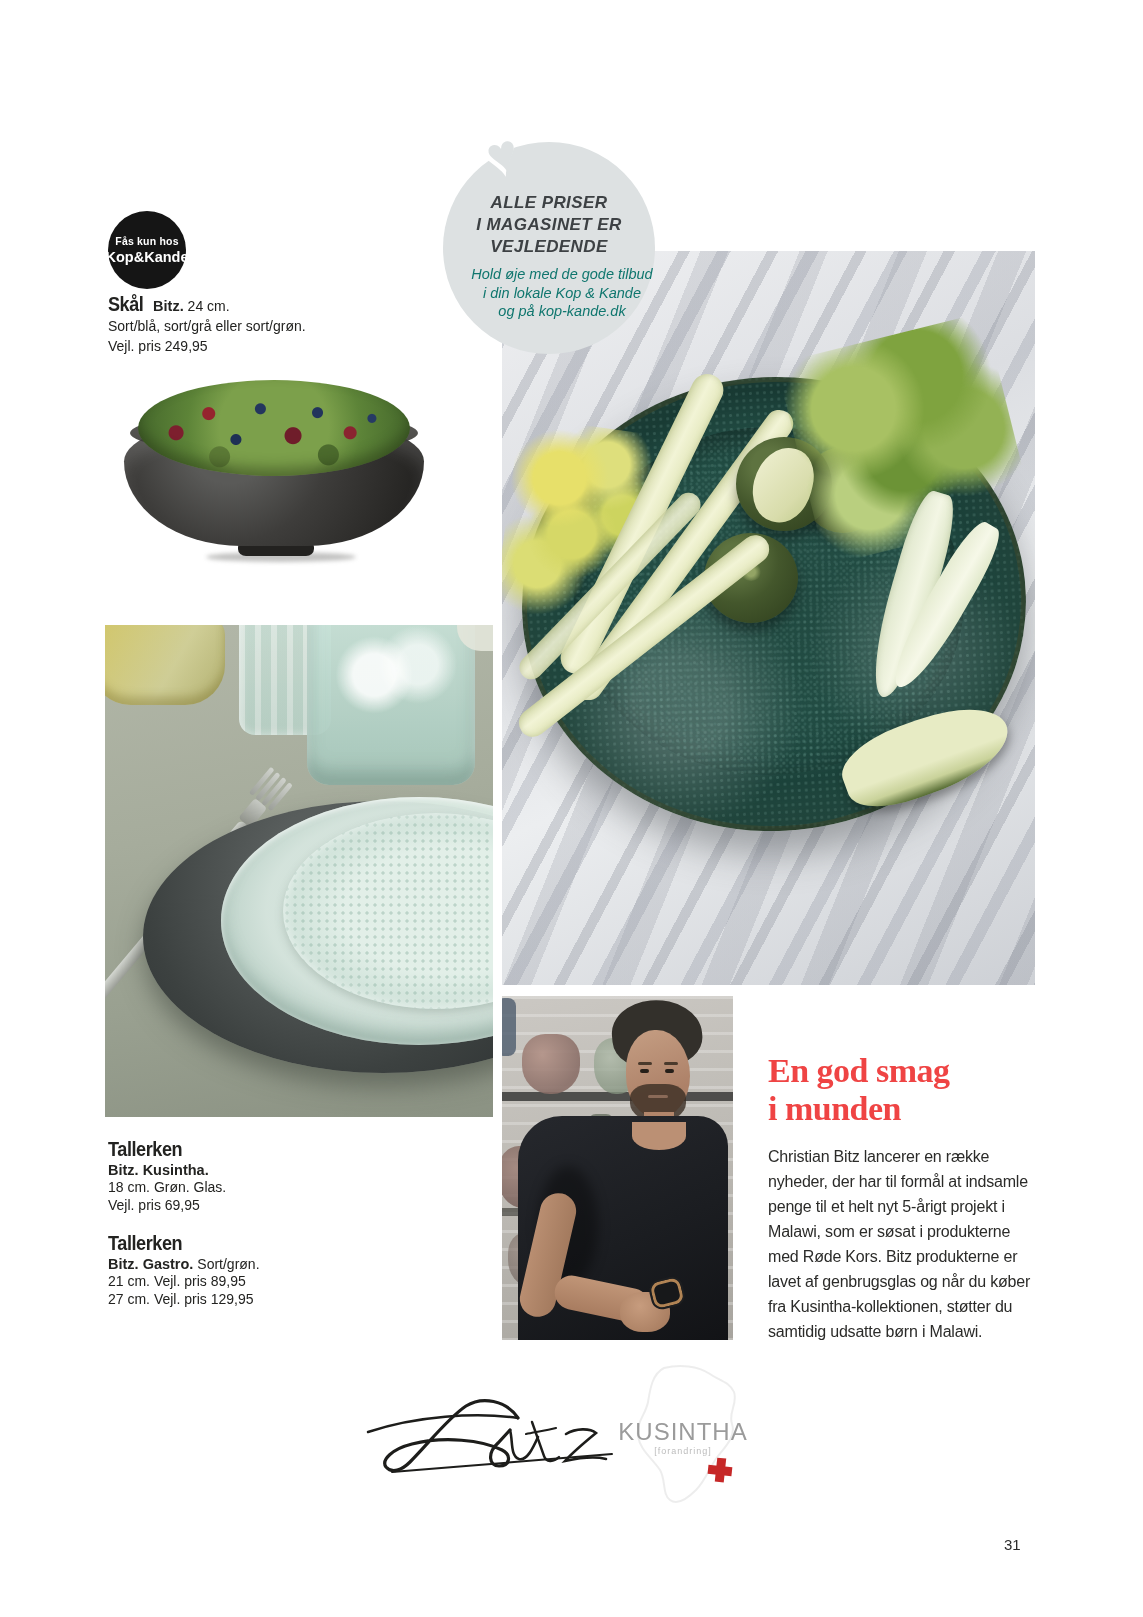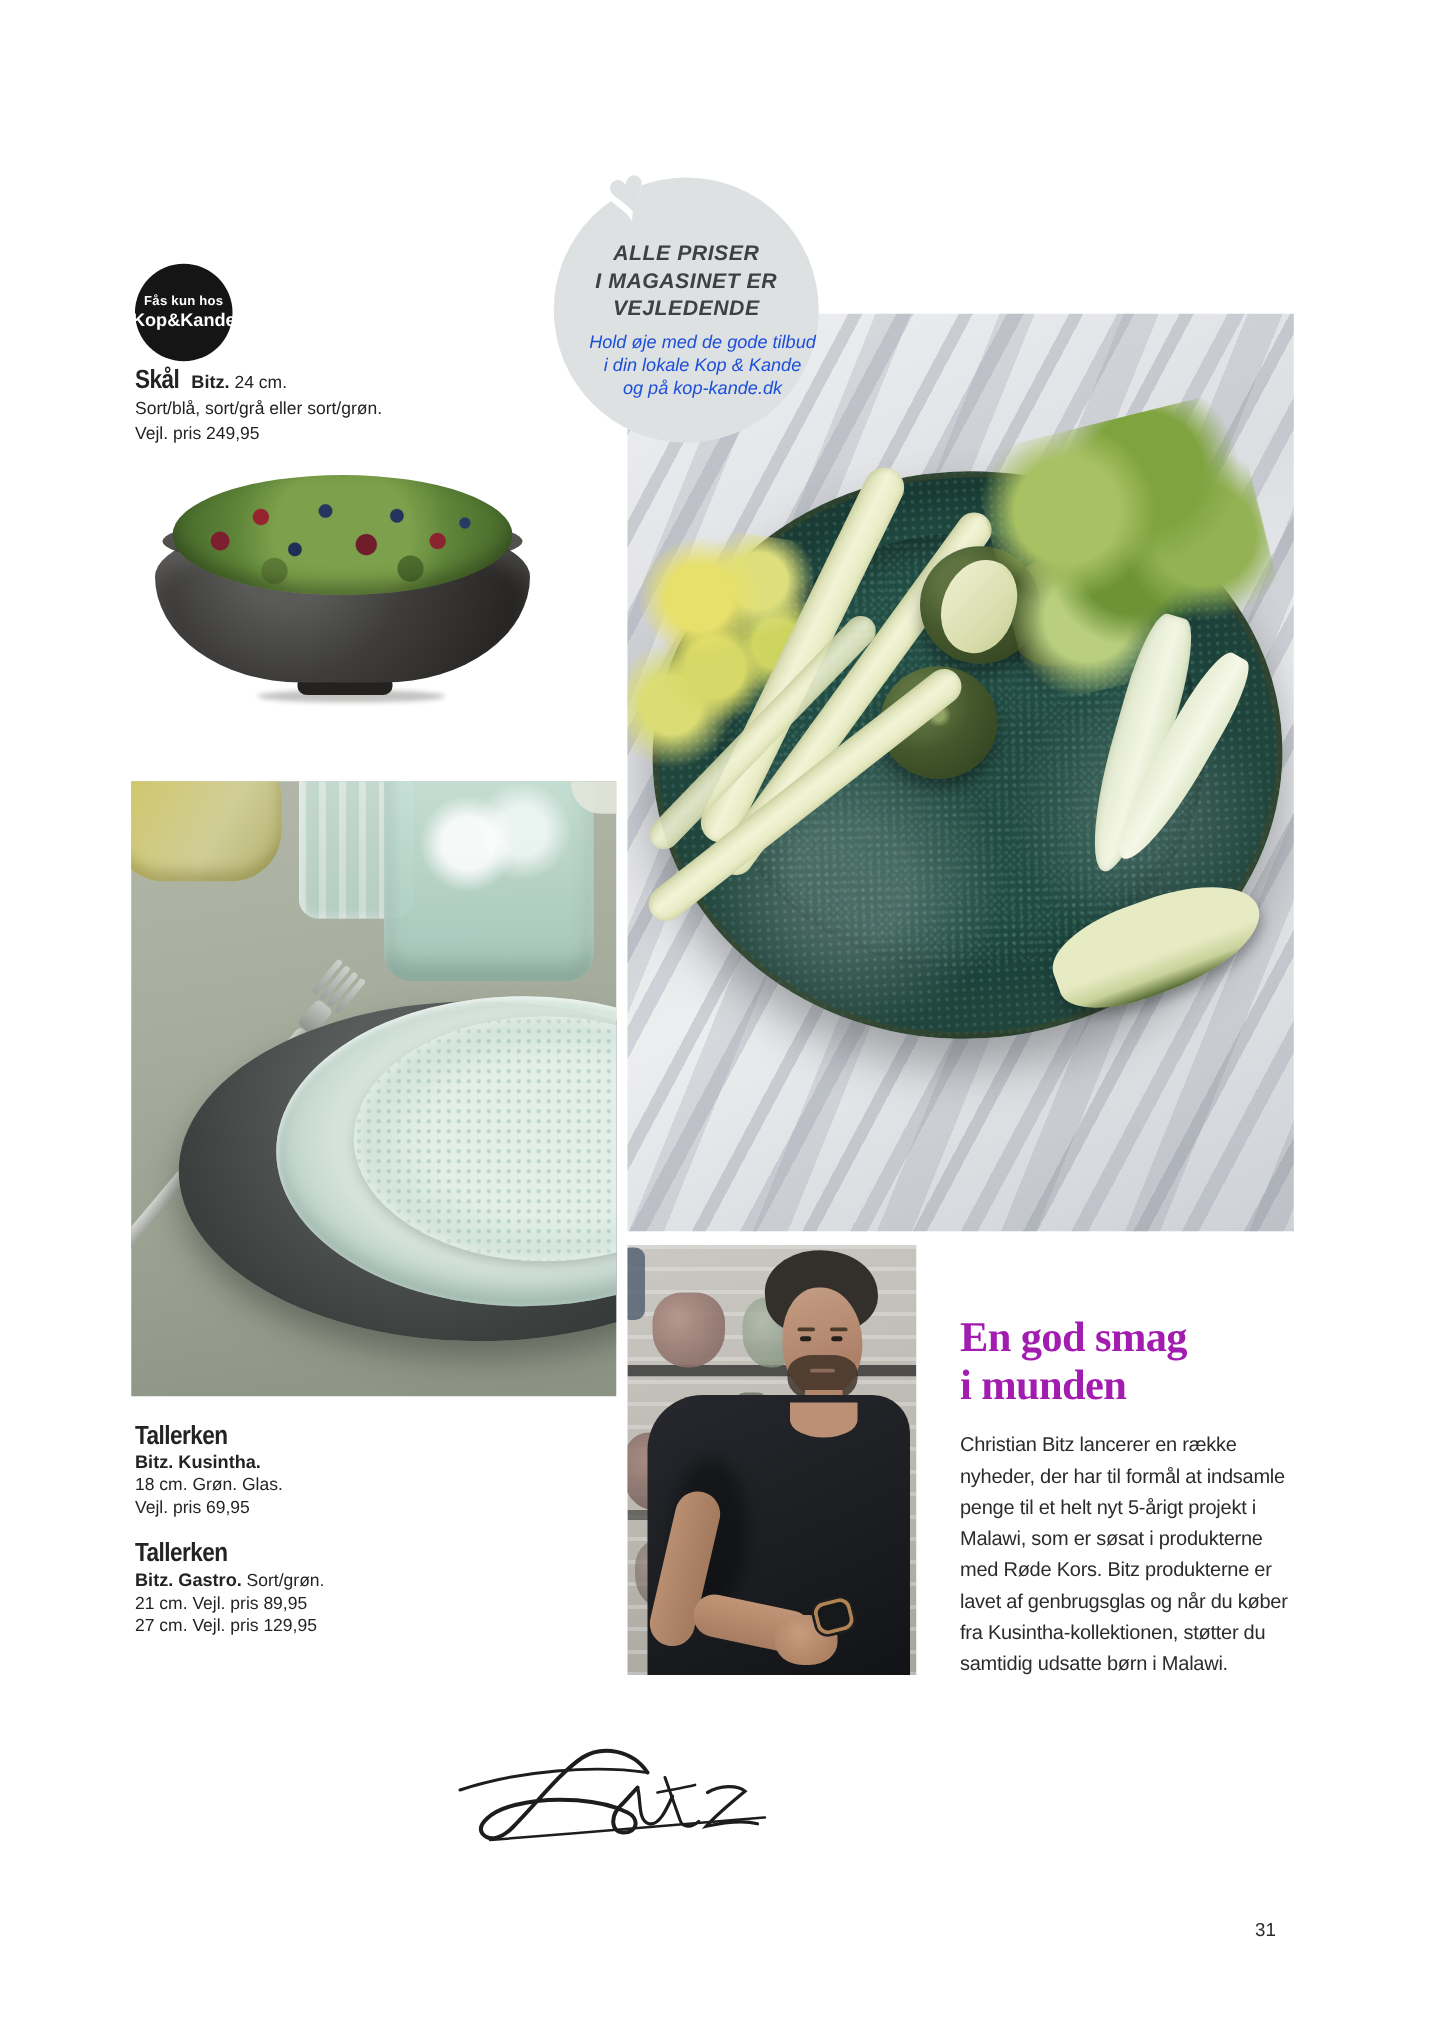--- a/index.html
+++ b/index.html
@@ -45,21 +45,21 @@
      background:linear-gradient(#4a4947,#34332f);opacity:.9;}
   .bowl-base{left:128px;top:162px;width:76px;height:16px;border-radius:8px/7px;background:#232220;}
   .bowl-shadow{left:96px;top:174px;width:150px;height:10px;border-radius:50%;background:rgba(120,120,118,.45);filter:blur(2px);}
 
   
   .price-badge{left:443px;top:142px;width:212px;height:212px;border-radius:50%;background:#dde1e2;z-index:6;
       display:flex;flex-direction:column;align-items:center;text-align:center;padding-top:50px;box-sizing:border-box;}
   .heart-w{left:478px;top:118px;font-size:70px;color:#ffffff;z-index:7;transform:rotate(-16deg);line-height:1;}
   .heart-g{left:487px;top:128px;font-size:52px;color:#dde1e2;z-index:8;transform:rotate(-16deg);line-height:1;}
   .pb-up{font-style:italic;font-weight:600;font-size:17px;line-height:22px;color:#3d4144;letter-spacing:.4px;}
-  .pb-low{font-style:italic;font-size:14.5px;line-height:18.5px;color:#1d4ed8;margin-top:7px;font-weight:500;margin-left:26px;}
+  .pb-low{font-style:italic;font-size:14.5px;line-height:18.5px;color:#0f766e;margin-top:7px;font-weight:500;margin-left:26px;}
 
   
   .hero{left:502px;top:251px;width:533px;height:734px;overflow:hidden;z-index:1;
      background:
        repeating-linear-gradient(118deg, rgba(125,130,142,.28) 0 10px, rgba(255,255,255,0) 10px 34px,
           rgba(150,155,167,.33) 34px 46px, rgba(255,255,255,0) 46px 78px),
        repeating-linear-gradient(112deg, rgba(105,110,124,.16) 0 26px, rgba(255,255,255,0) 26px 92px),
        linear-gradient(155deg,#eff0f2 0%,#dcdee2 35%,#eceef0 60%,#cdd0d5 100%);}
   .plate{left:20px;top:126px;width:494px;height:444px;border-radius:50%;transform:rotate(-3deg);
      background:
@@ -169,21 +169,21 @@
      background:linear-gradient(155deg,#26282d 0%,#1b1d21 55%,#121316 100%);}
   .sleeve-shadow{left:36px;top:170px;width:60px;height:120px;border-radius:50%;background:rgba(0,0,0,.35);filter:blur(6px);}
   .armL{left:28px;top:196px;width:36px;height:126px;border-radius:18px;background:linear-gradient(90deg,#b98e71,#a37a5e);transform:rotate(13deg);}
   .forearm{left:52px;top:286px;width:96px;height:34px;border-radius:17px;background:linear-gradient(#c09577,#a87c60);transform:rotate(12deg);}
   .fist{left:118px;top:296px;width:50px;height:40px;border-radius:45%;background:radial-gradient(circle at 40% 35%,#c79c7e,#a97e61 80%);}
   .watch{left:150px;top:284px;width:30px;height:26px;border-radius:9px;background:#17181a;transform:rotate(-14deg);
      box-shadow:0 0 0 2px #1d1e20, inset 0 0 0 3px #b08354;}
 
   
   .article{left:768px;top:1052px;width:290px;}
-  .article h1{margin:0;font-family:"Liberation Serif",serif;font-weight:bold;color:#a21caf;
+  .article h1{margin:0;font-family:"Liberation Serif",serif;font-weight:bold;color:#ef4444;
      font-size:34px;line-height:38px;letter-spacing:-.5px;}
   .article .bodytxt{margin-top:16px;font-size:16px;line-height:25px;color:#2b2b29;letter-spacing:-.2px;}
   .article .bodytxt div{white-space:nowrap;}
 
   
   .bitz-sign{left:356px;top:1382px;width:268px;height:110px;}
   .kus{left:598px;top:1362px;width:170px;height:150px;}
   .kus-africa{position:absolute;left:24px;top:0;width:130px;height:150px;opacity:.5;}
   .kus-name{position:absolute;left:0;top:56px;width:170px;text-align:center;color:#9b9b9b;font-size:24px;letter-spacing:1px;}
   .kus-sub{position:absolute;left:0;top:84px;width:170px;text-align:center;color:#bdbdbd;font-size:9px;letter-spacing:1px;}
@@ -334,16 +334,24 @@
       <path stroke-width="2.4" d="M12 50 C60 34, 120 30, 162 36"></path>
       <path stroke-width="3.2" d="M162 36 C150 18, 126 14, 110 24 C92 36, 72 62, 54 80 C46 88, 36 92, 30 85 C25 78, 36 67, 56 62 C88 54, 126 58, 146 68 C156 73, 154 84, 143 84 C133 84, 131 71, 142 61 L154 48"></path>
       <path stroke-width="2.6" d="M154 48 C157 58, 154 74, 163 77 C171 79, 177 66, 182 55"></path>
       <path stroke-width="2.4" d="M176 40 L188 74 C190 80, 197 81, 203 75"></path>
       <path stroke-width="2.2" d="M170 52 C180 50, 192 48, 200 46"></path>
       <path stroke-width="2.6" d="M210 52 C220 46, 234 46, 240 51 C229 60, 217 70, 209 79 C223 76, 238 74, 250 77"></path>
       <path stroke-width="2" d="M36 90 C110 84, 190 78, 256 72"></path>
     </g>
   </svg>
 
+  <div class="abs kus">
+    <svg class="kus-africa" viewBox="0 0 130 150">
+      <path d="M42 6 C58 2, 76 4, 88 12 C96 18, 108 20, 112 30 C116 42, 106 50, 110 62 C114 74, 104 84, 96 94 C88 104, 84 118, 74 128 C66 136, 56 144, 48 138 C40 132, 44 118, 38 108 C30 96, 18 88, 16 74 C14 60, 24 52, 26 40 C28 28, 30 12, 42 6 Z" fill="none" stroke="#dcdcdc" stroke-width="2"></path>
+    </svg>
+    <div class="kus-name">KUSINTHA</div>
+    <div class="kus-sub">[forandring]</div>
+    <div class="kus-cross"></div>
+  </div>
 
   <div class="abs pagenum">31</div>
 
 </div>
 
 </body></html>

